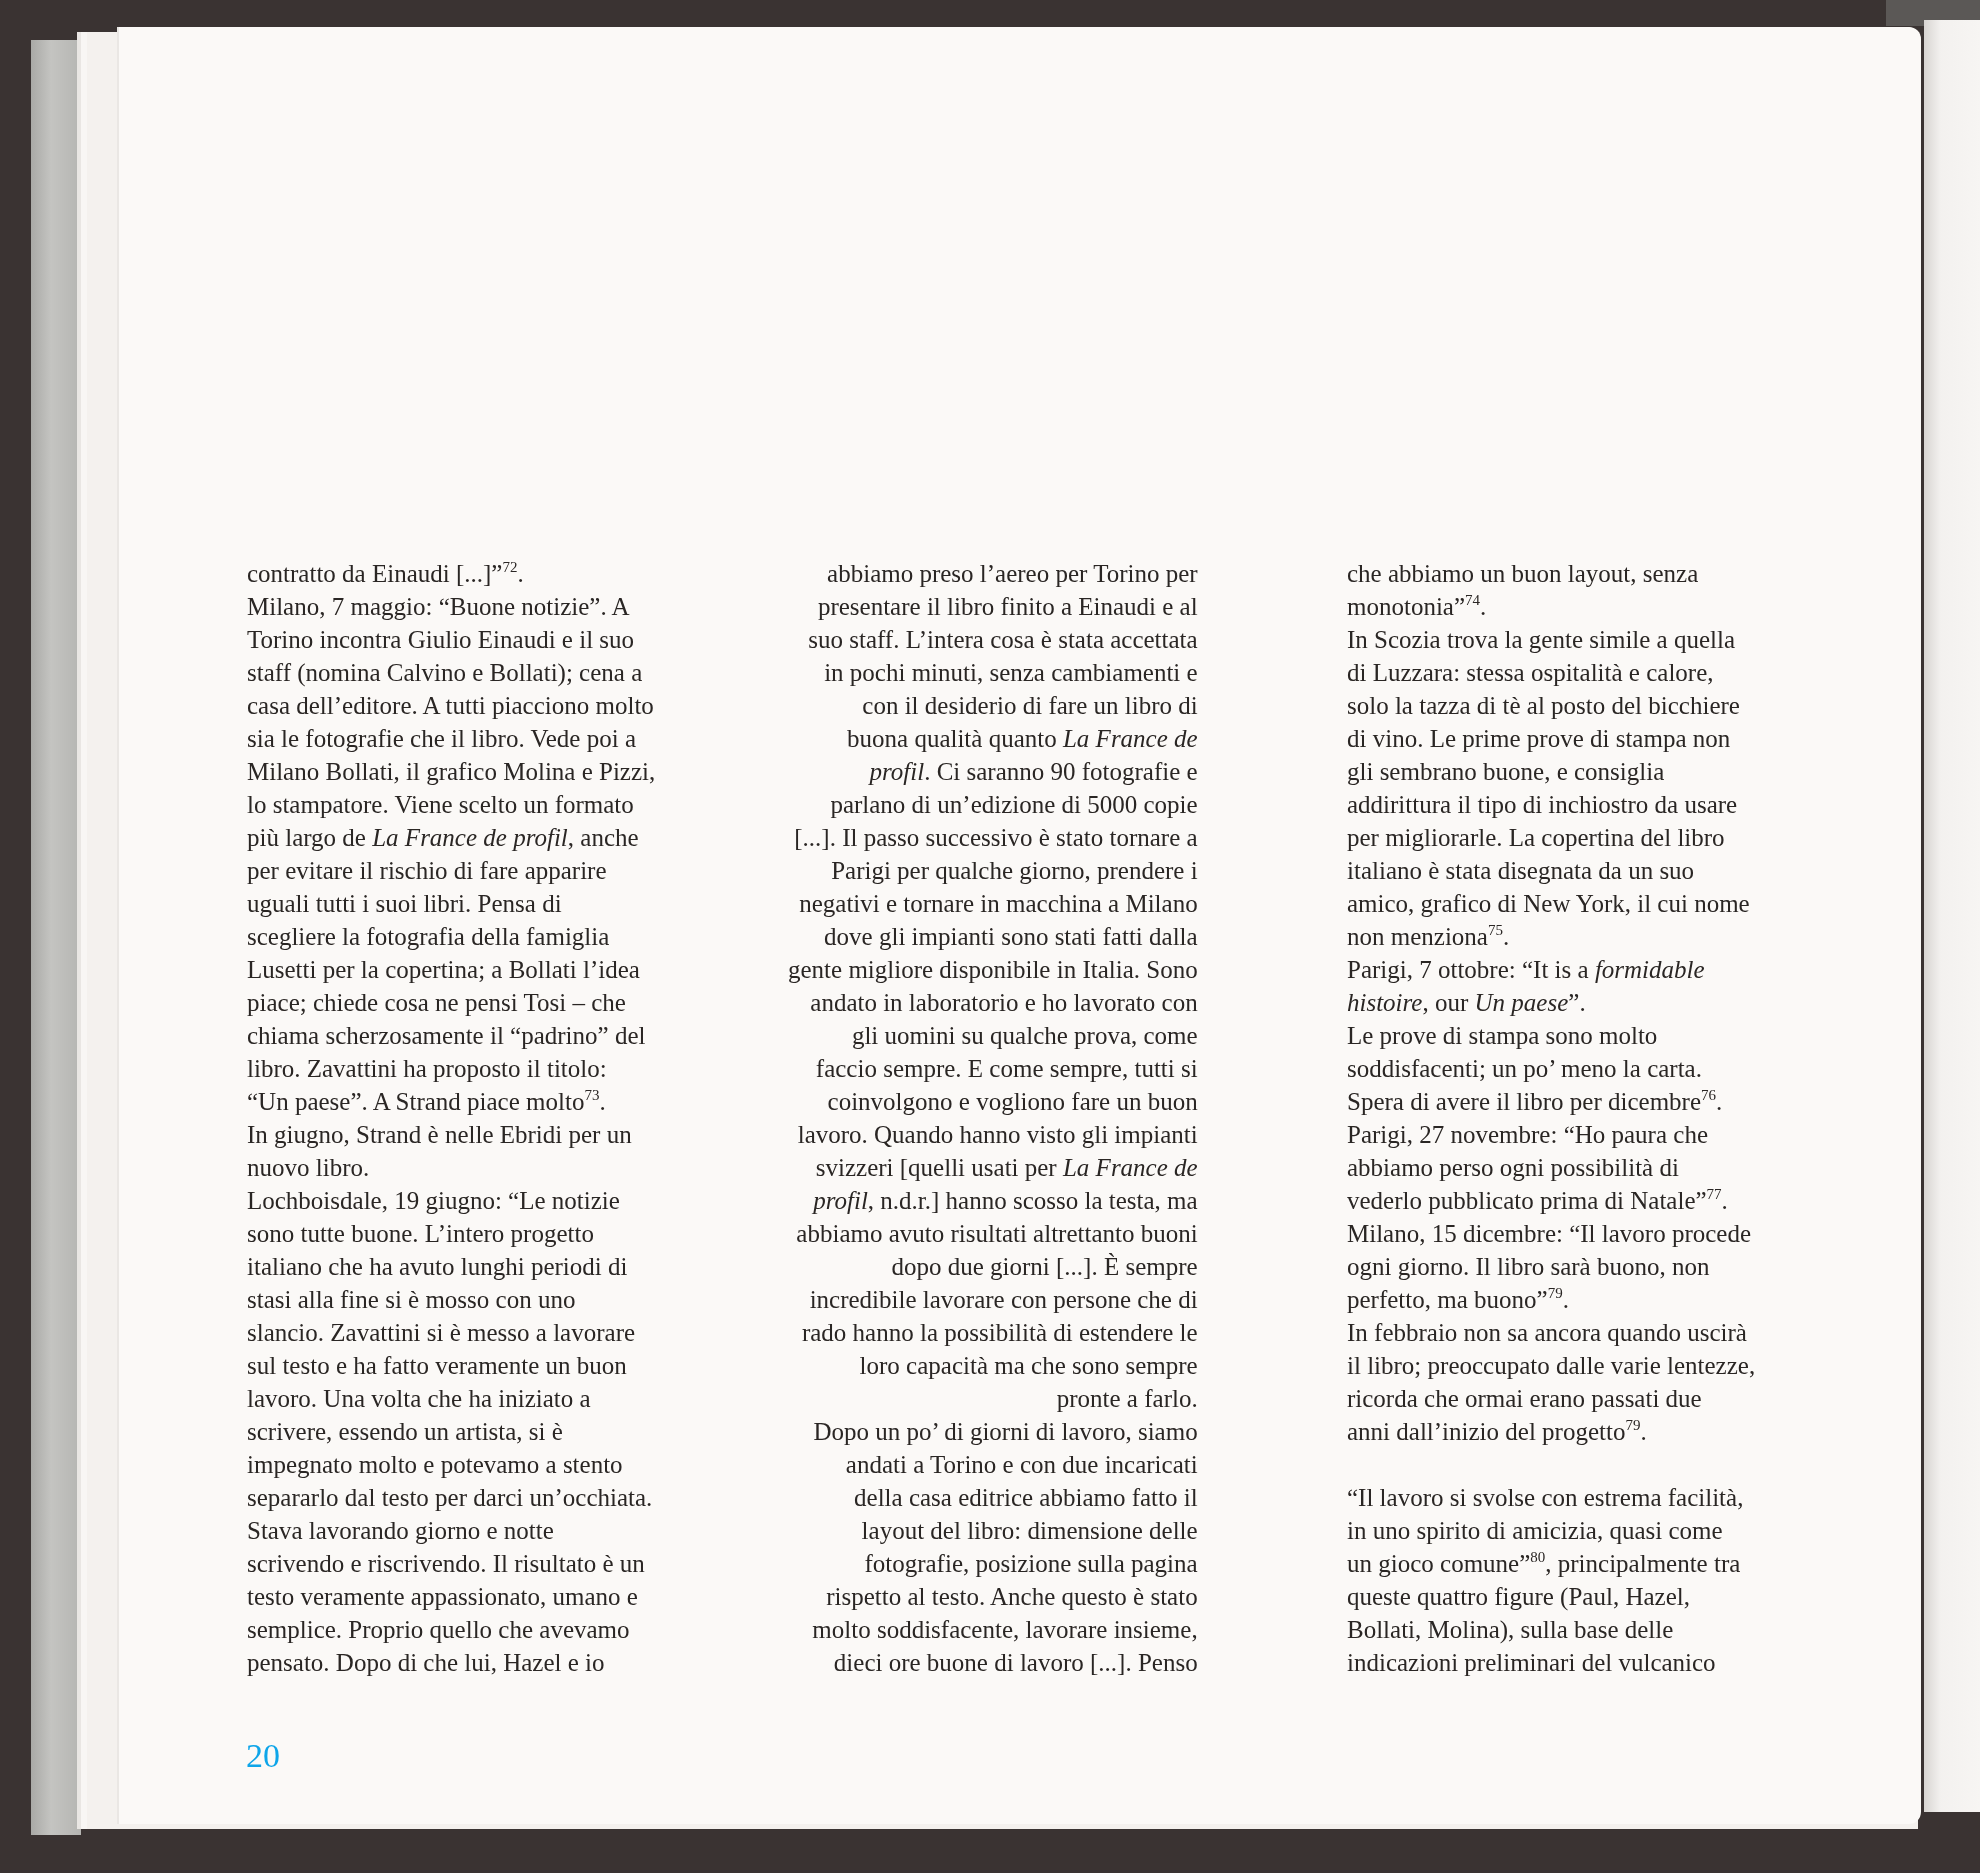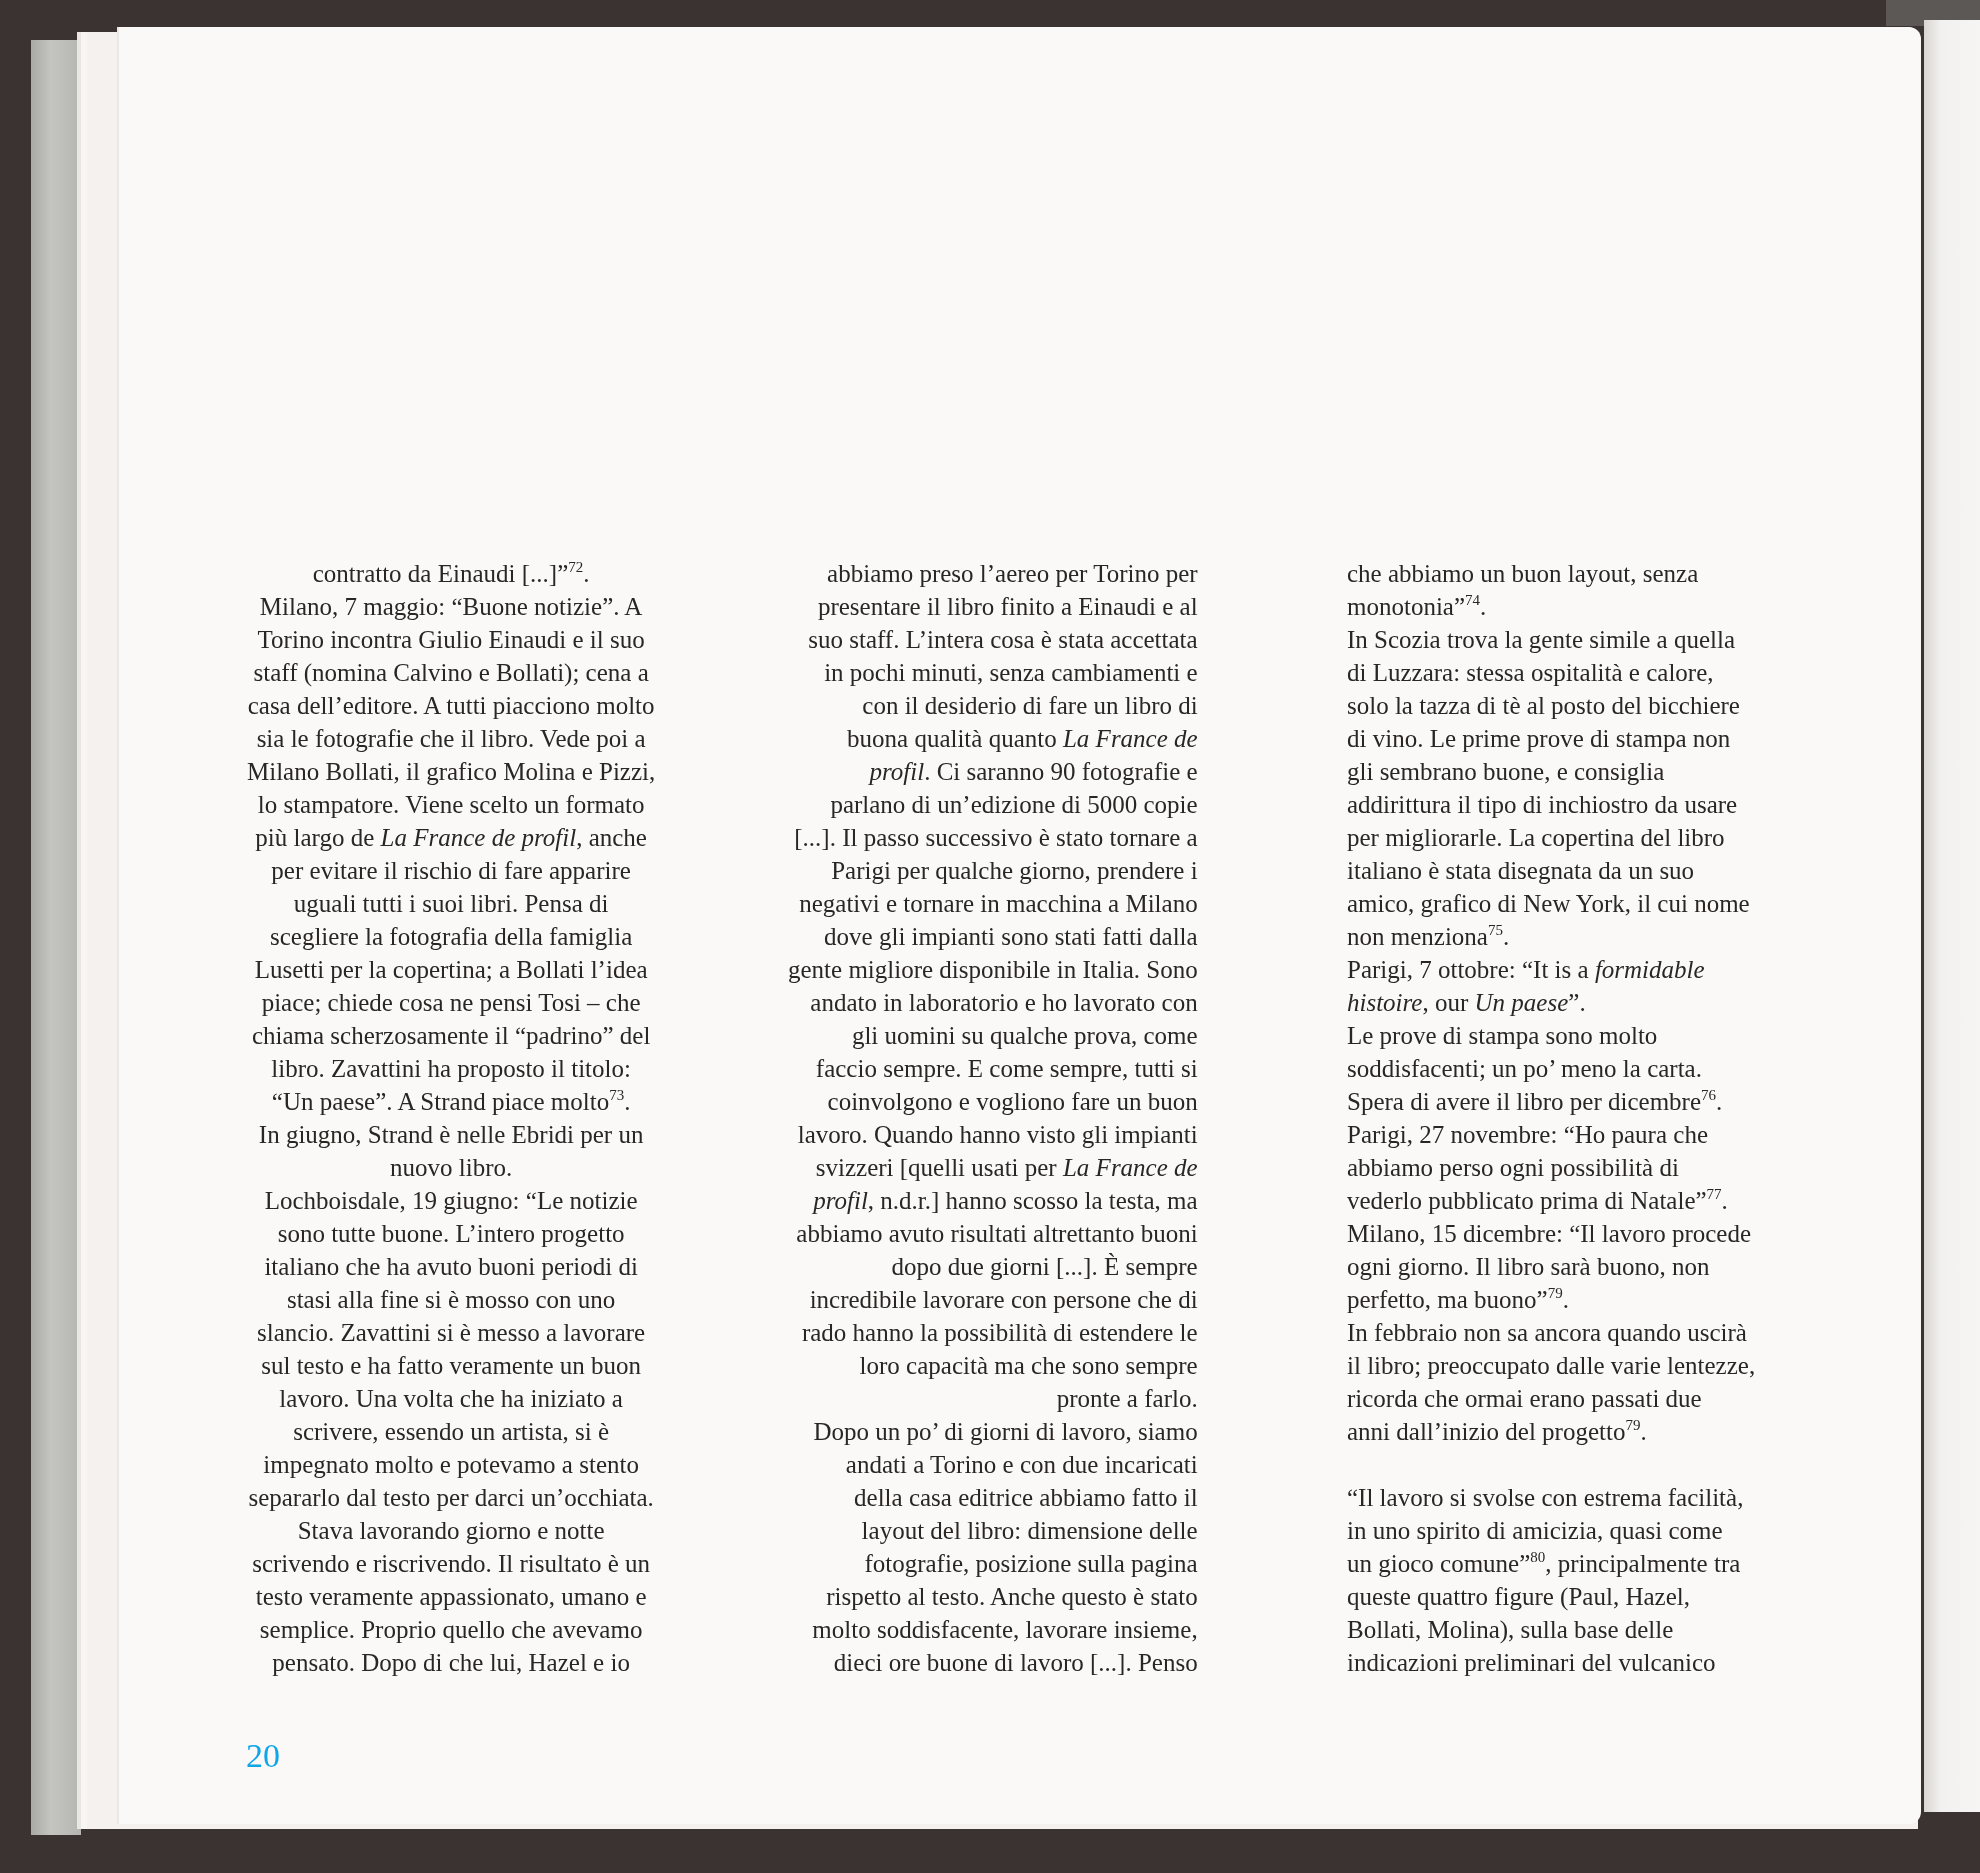--- a/index.html
+++ b/index.html
@@ -30,21 +30,21 @@
   }
   .right-edge-top {
     position: absolute; left: 1886px; top: 0px; width: 94px; height: 26px;
     background: #5b5856;
   }
   .col {
     position: absolute; top: 557px;
     font-size: 25px; line-height: 33px;
     color: #2a2624; white-space: nowrap;
   }
-  .col1 { left: 247px; text-align: center; }
+  .col1 { left: 247px; }
   .col2 { left: 788px; text-align: right; }
   .col3 { left: 1331px; margin-left: 16px; }
   .line { display: block; height: 33px; }
   .gap { display: block; height: 33px; }
   sup { font-size: 15px; line-height: 0; position: relative; top: -1px; vertical-align: super; }
   .page-number {
     position: absolute; left: 246px; top: 1737px;
     font-size: 34px; color: #0ea5e9;
   }
 </style>
@@ -72,21 +72,21 @@
     <span class="line"><span>scegliere la fotografia della famiglia</span></span>
     <span class="line"><span>Lusetti per la copertina; a Bollati l’idea</span></span>
     <span class="line"><span>piace; chiede cosa ne pensi Tosi – che</span></span>
     <span class="line"><span>chiama scherzosamente il “padrino” del</span></span>
     <span class="line"><span>libro. Zavattini ha proposto il titolo:</span></span>
     <span class="line"><span>“Un paese”. A Strand piace molto</span><sup>73</sup><span>.</span></span>
     <span class="line"><span>In giugno, Strand è nelle Ebridi per un</span></span>
     <span class="line"><span>nuovo libro.</span></span>
     <span class="line"><span>Lochboisdale, 19 giugno: “Le notizie</span></span>
     <span class="line"><span>sono tutte buone. L’intero progetto</span></span>
-    <span class="line"><span>italiano che ha avuto buoni periodi di</span></span>
+    <span class="line"><span>italiano che ha avuto lunghi periodi di</span></span>
     <span class="line"><span>stasi alla fine si è mosso con uno</span></span>
     <span class="line"><span>slancio. Zavattini si è messo a lavorare</span></span>
     <span class="line"><span>sul testo e ha fatto veramente un buon</span></span>
     <span class="line"><span>lavoro. Una volta che ha iniziato a</span></span>
     <span class="line"><span>scrivere, essendo un artista, si è</span></span>
     <span class="line"><span>impegnato molto e potevamo a stento</span></span>
     <span class="line"><span>separarlo dal testo per darci un’occhiata.</span></span>
     <span class="line"><span>Stava lavorando giorno e notte</span></span>
     <span class="line"><span>scrivendo e riscrivendo. Il risultato è un</span></span>
     <span class="line"><span>testo veramente appassionato, umano e</span></span>

